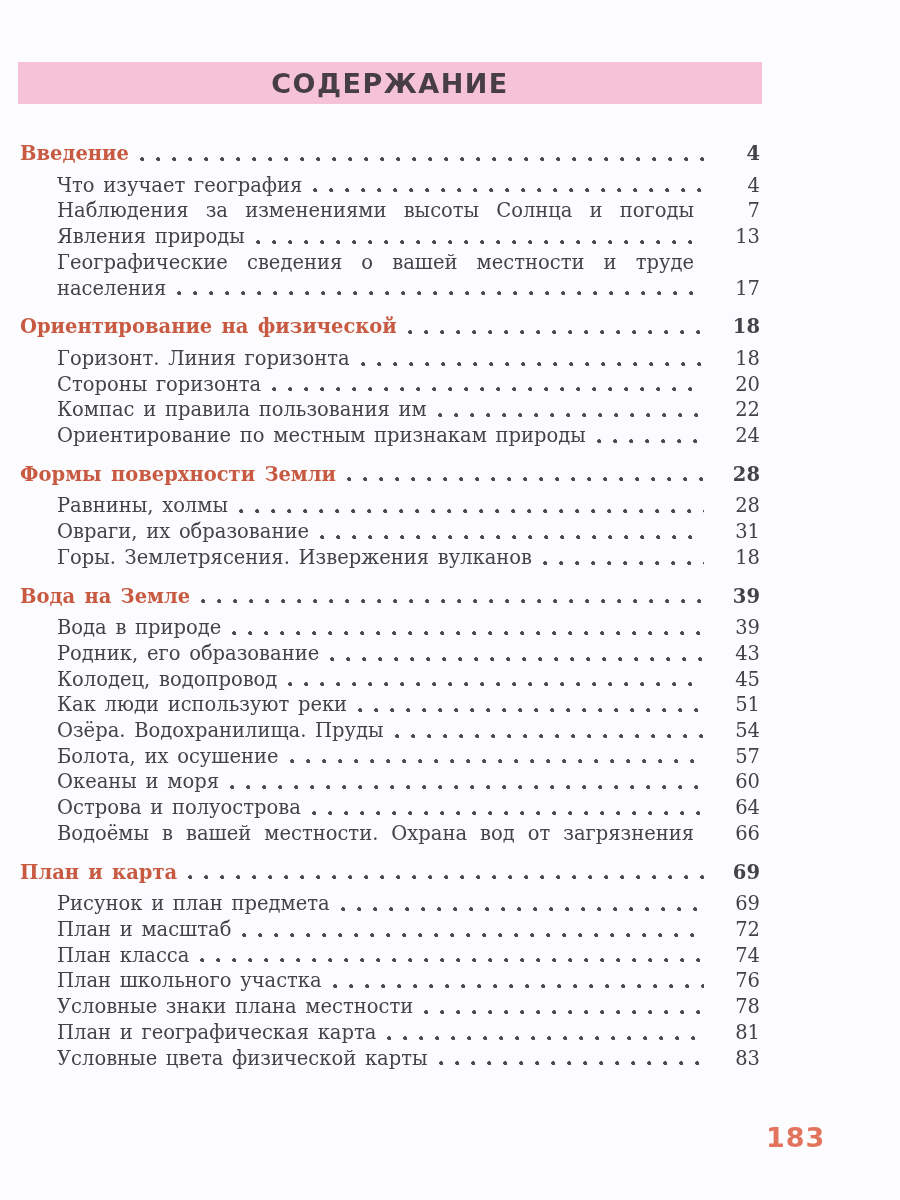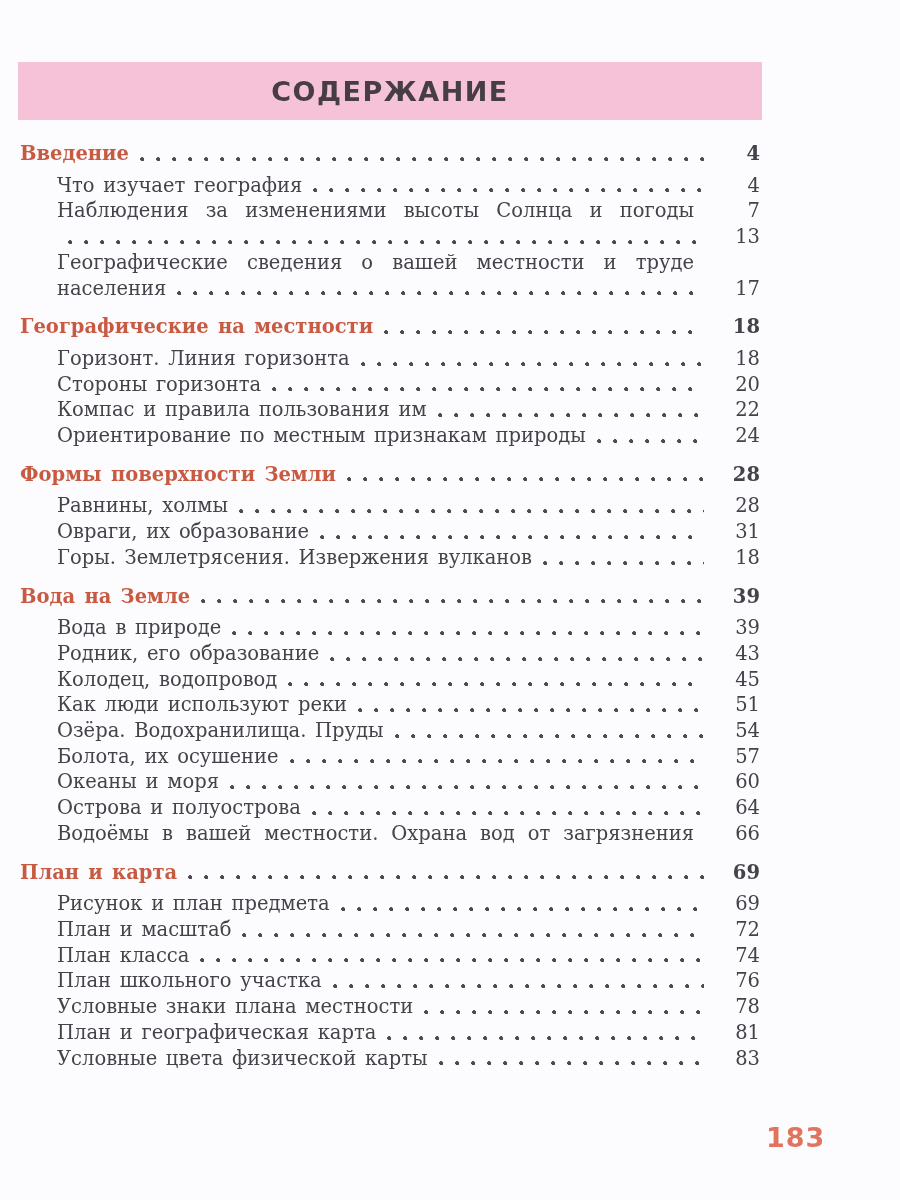--- a/index.html
+++ b/index.html
@@ -14,21 +14,21 @@
     background: #fcfcfe;
     overflow: hidden;
     font-family: "DejaVu Serif", "Liberation Serif", serif;
   }
   
   .banner {
     position: absolute;
     left: 18px;
     top: 62px;
     width: 744px;
-    height: 58px;
+    height: 42px;
     background: #f6c2d7;
     display: flex;
     align-items: center;
     justify-content: center;
   }
   .banner-title {
     font-family: "DejaVu Sans", "Liberation Sans", sans-serif;
     font-weight: bold;
     font-size: 27px;
     letter-spacing: 1.5px;
@@ -118,34 +118,35 @@
       <div class="row item">
         <span class="txt">Что изучает география</span>
         <span class="dots"></span>
         <span class="num">4</span>
       </div>
       <div class="row item">
         <span class="txt fill">Наблюдения за изменениями высоты Солнца и погоды</span>
         <span class="num">7</span>
       </div>
       <div class="row item">
+        <span class="txt">Явления природы</span>
         <span class="dots"></span>
         <span class="num">13</span>
       </div>
       <div class="row item">
         <span class="txt fill">Географические сведения о вашей местности и труде</span>
         <span class="num"></span>
       </div>
       <div class="row item">
         <span class="txt">населения</span>
         <span class="dots"></span>
         <span class="num">17</span>
       </div>
       <div class="row section">
-        <span class="txt">Географические на местности</span>
+        <span class="txt">Ориентирование на физической</span>
         <span class="dots"></span>
         <span class="num">18</span>
       </div>
       <div class="row item">
         <span class="txt">Горизонт. Линия горизонта</span>
         <span class="dots"></span>
         <span class="num">18</span>
       </div>
       <div class="row item">
         <span class="txt">Стороны горизонта</span>

